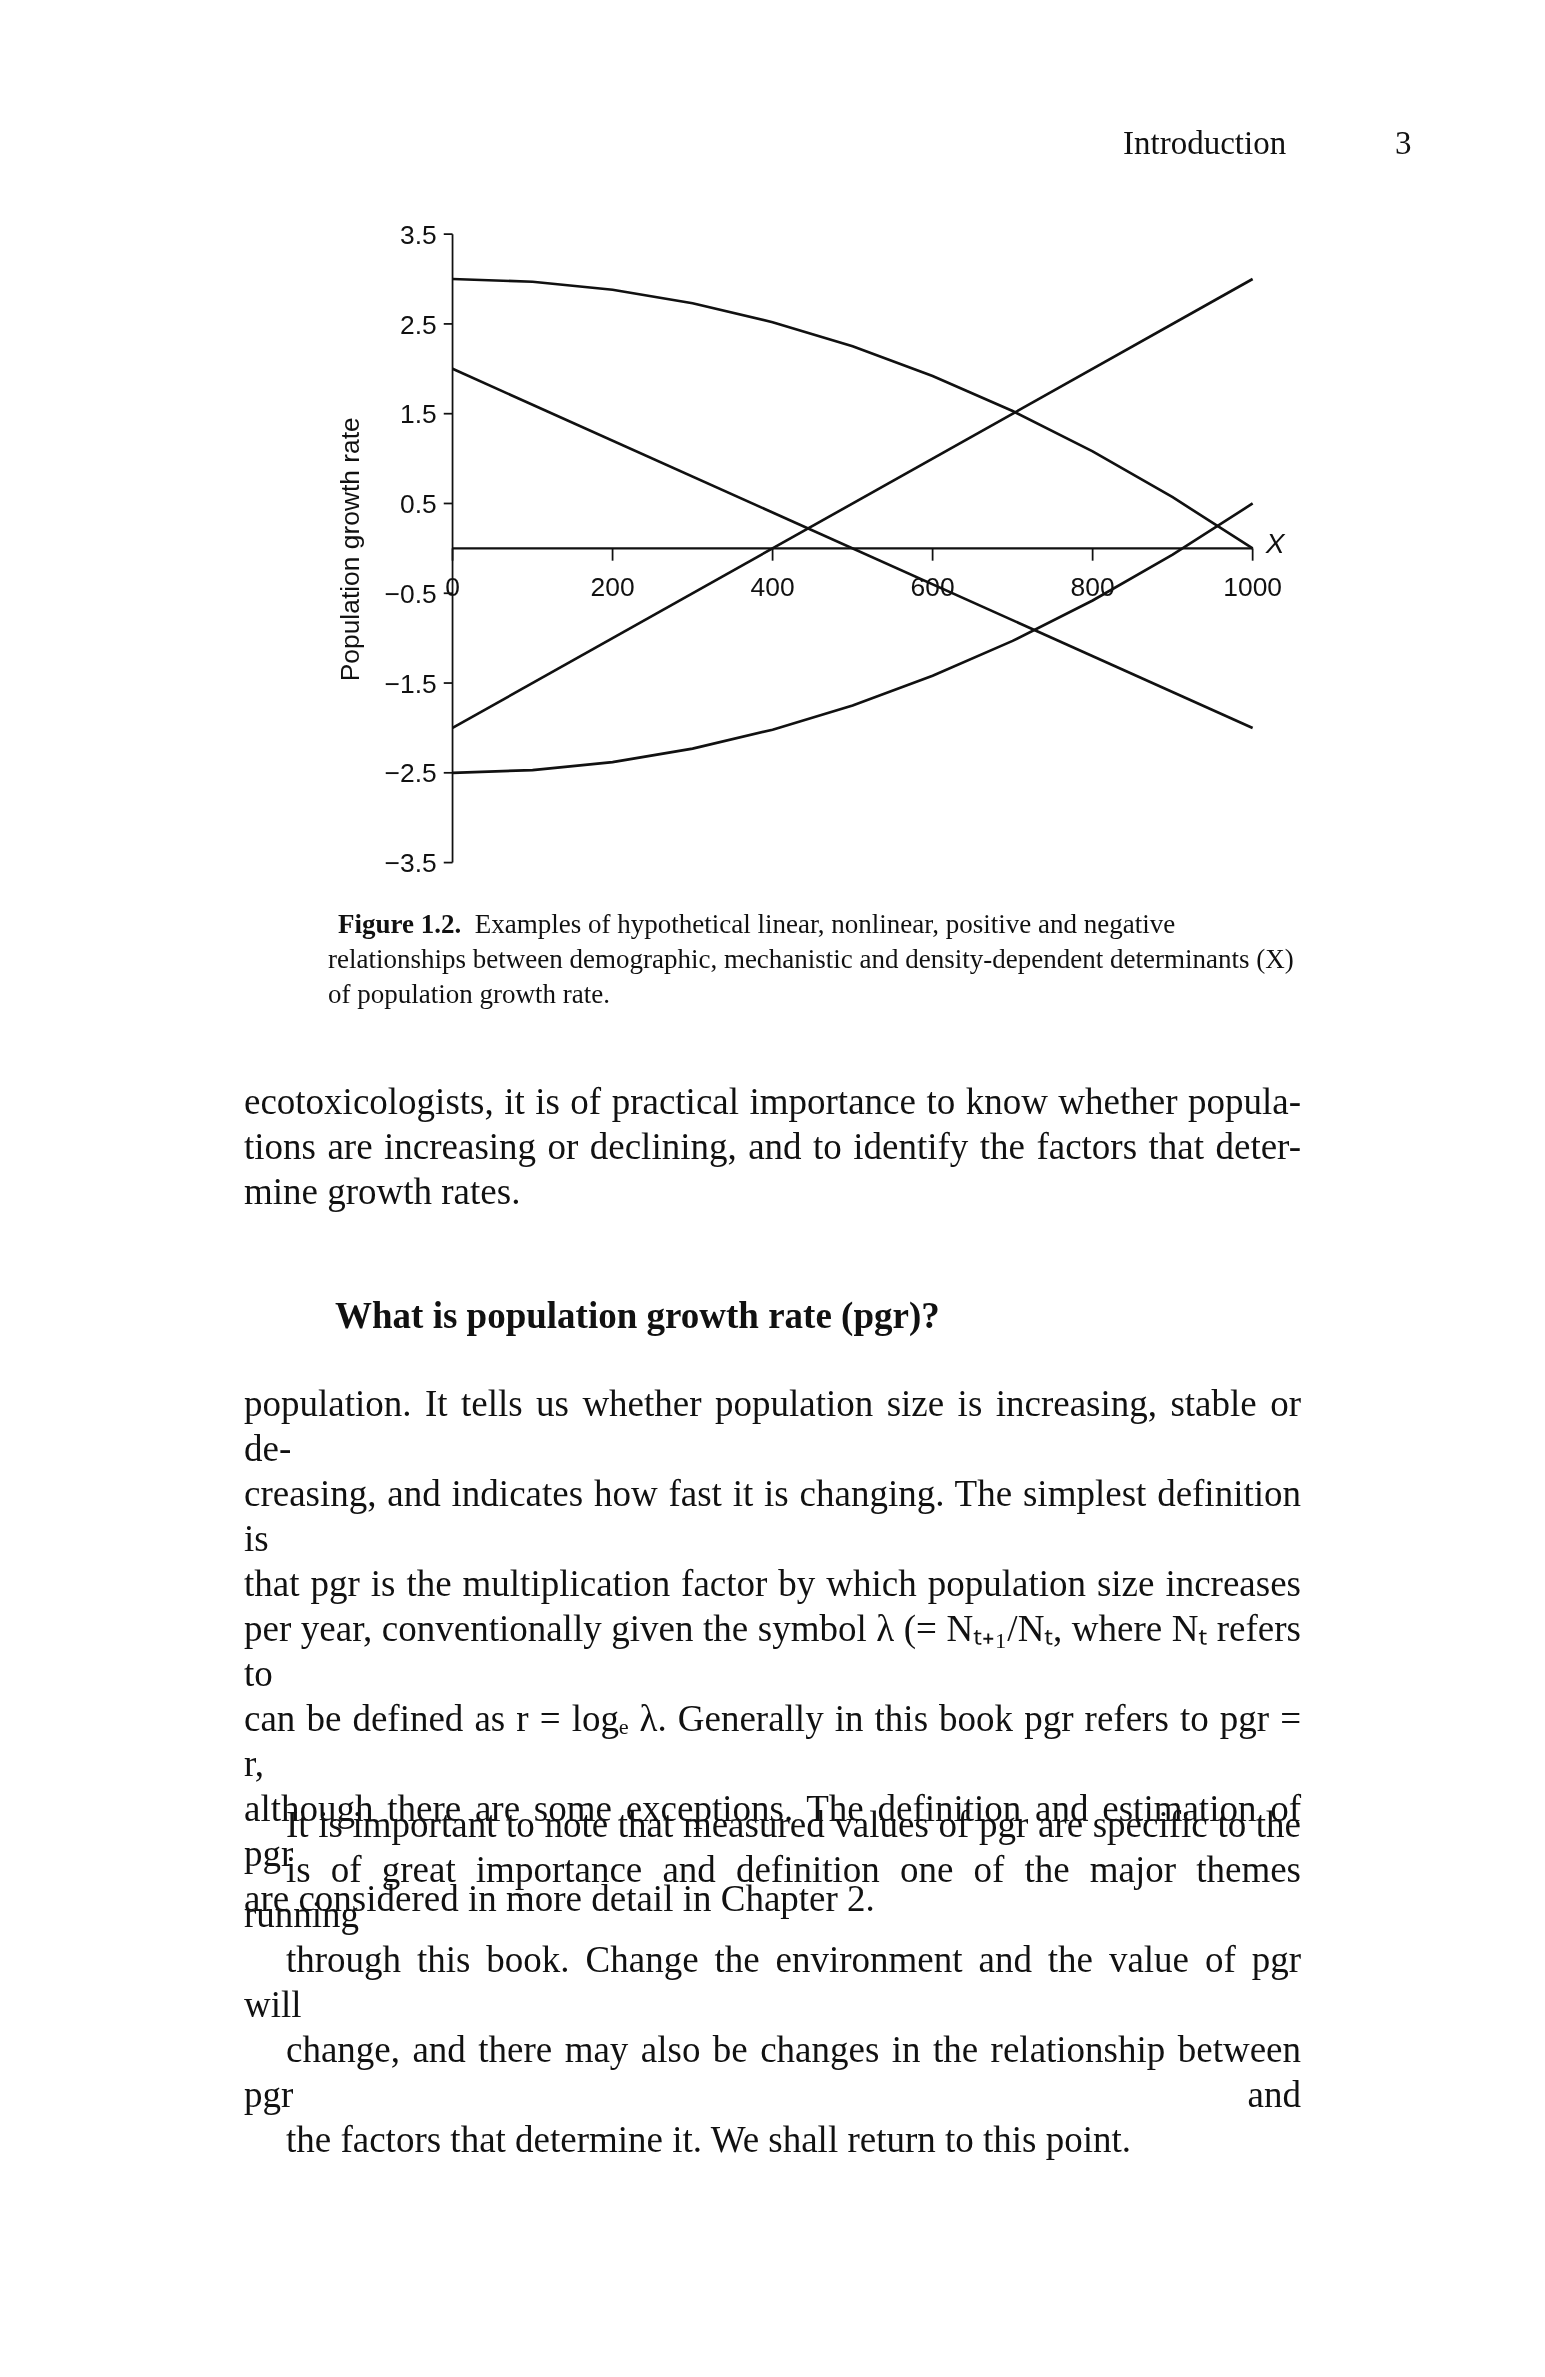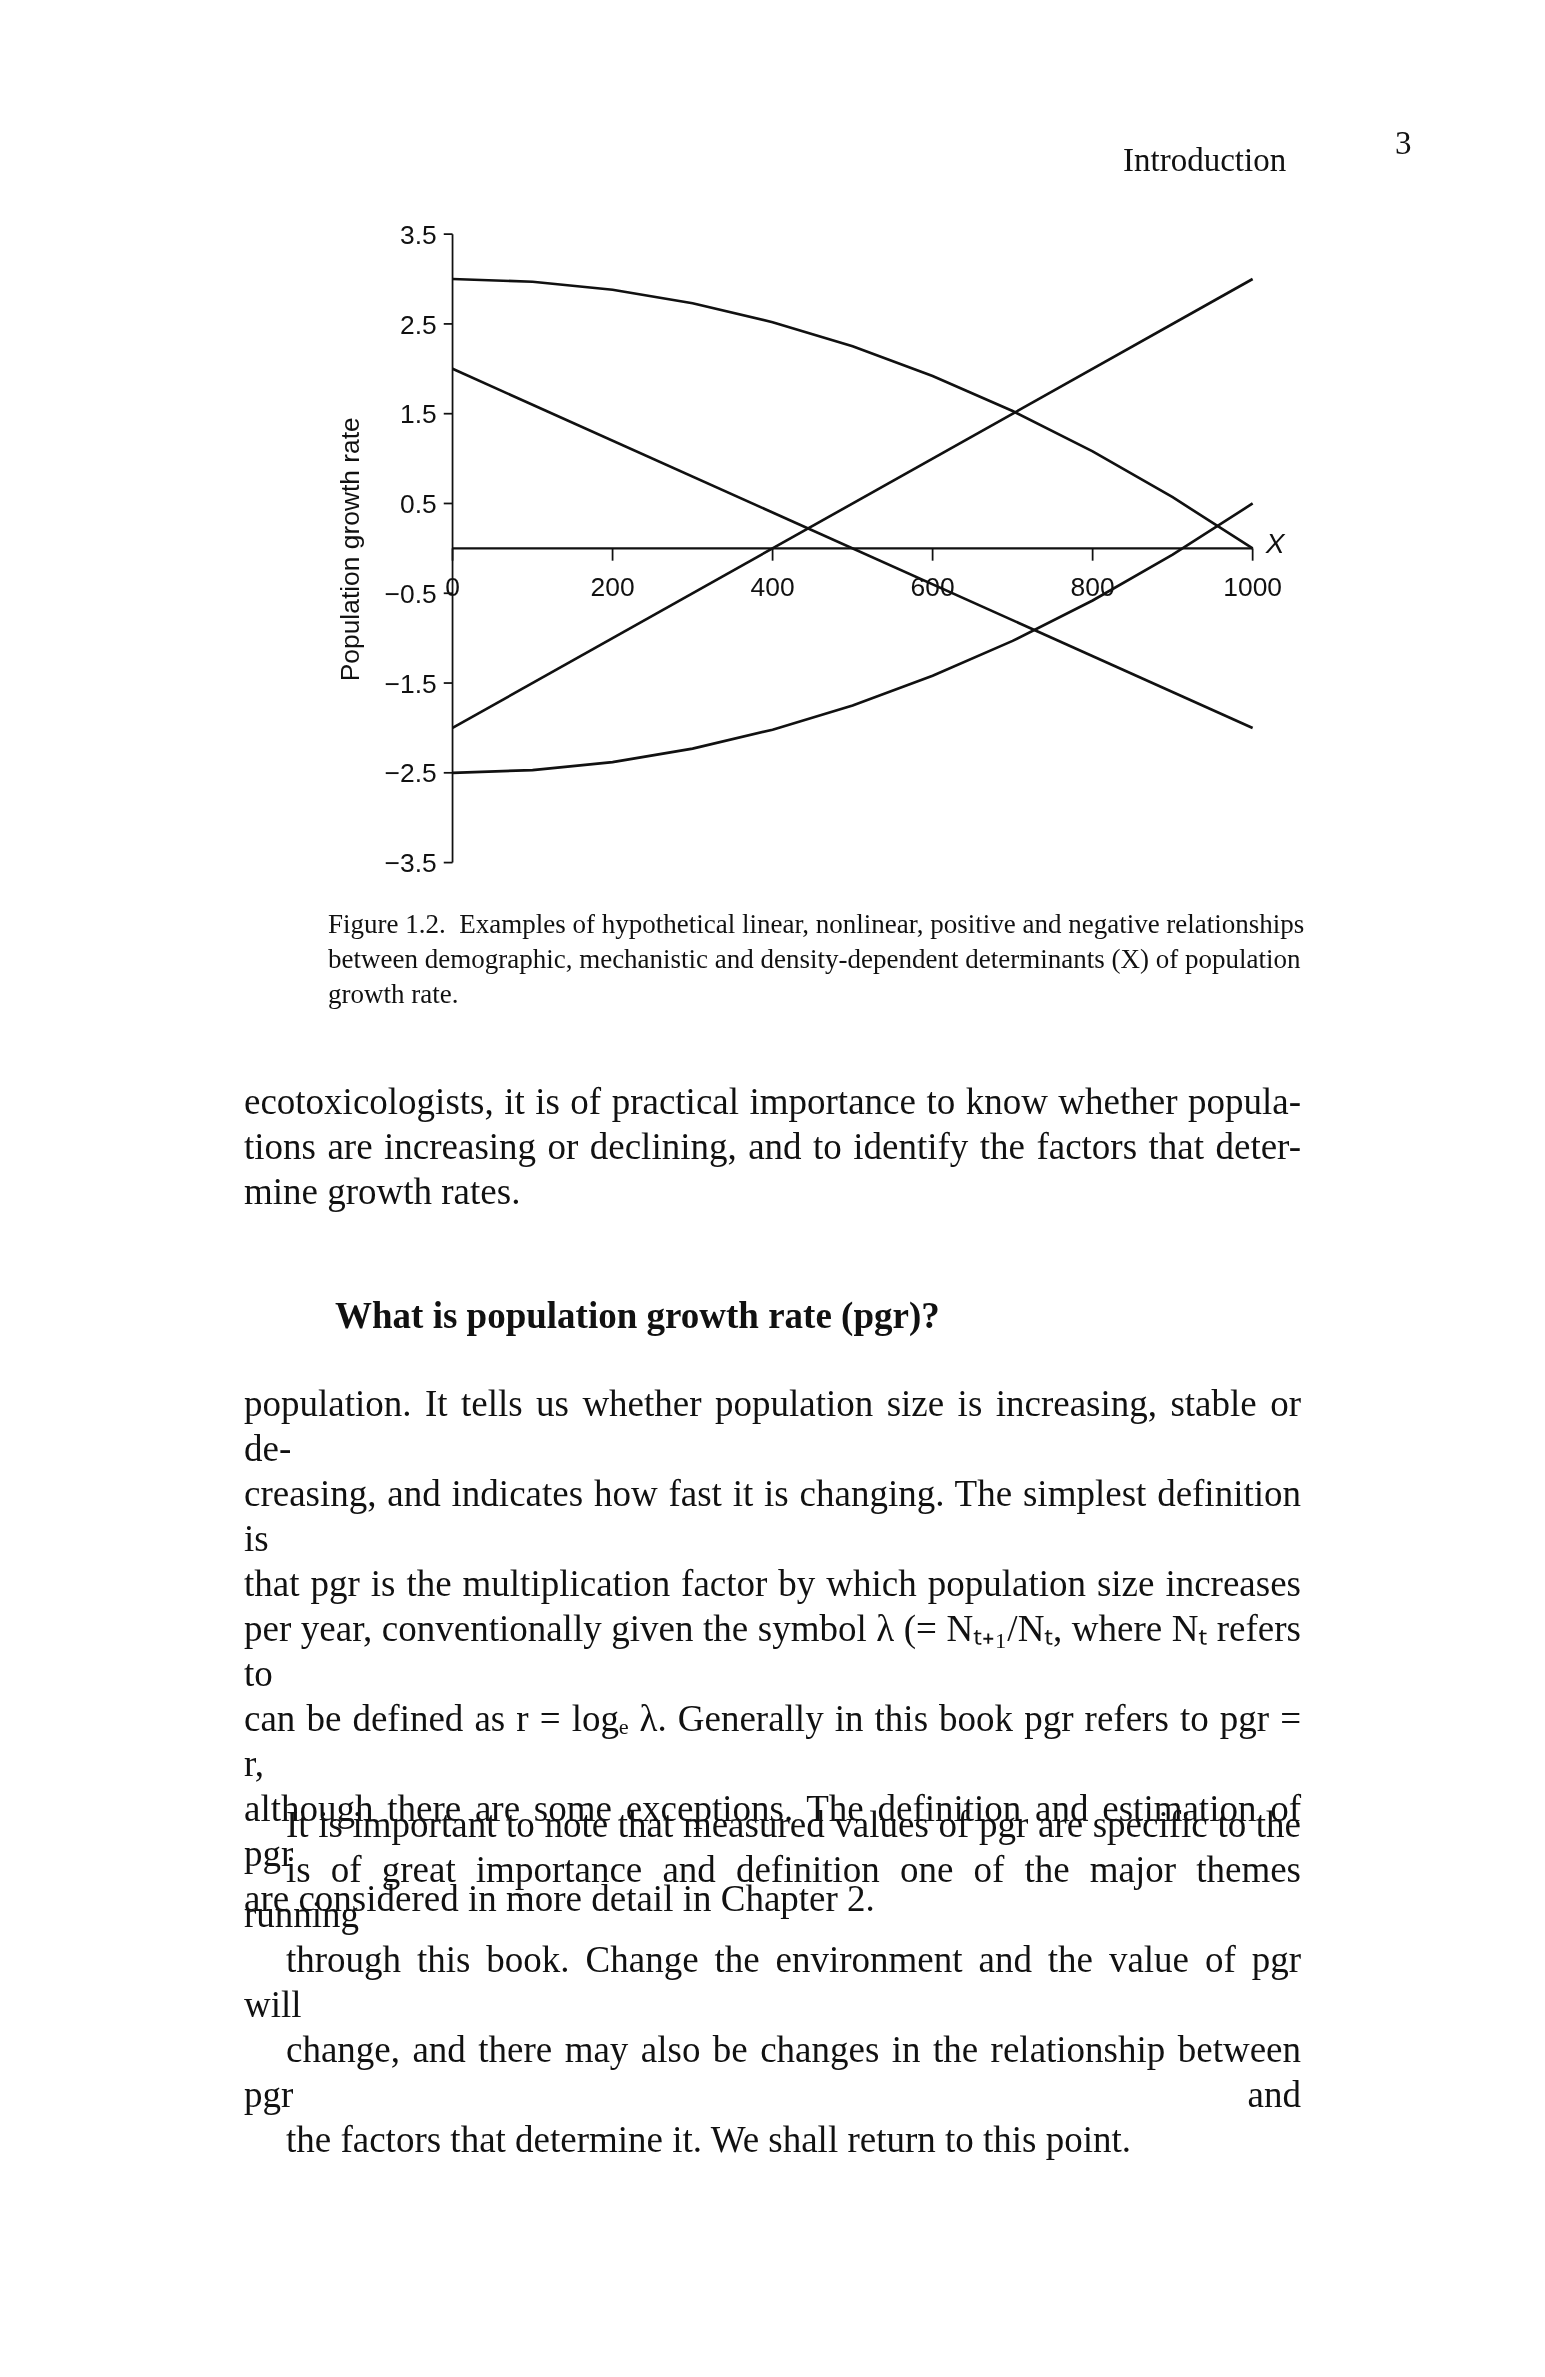--- a/index.html
+++ b/index.html
@@ -1,21 +1,21 @@
 <!DOCTYPE html>
 <html style="font-size:14px"><head>
 <meta charset="utf-8">
 <style>
   html, body { margin: 0; padding: 0; background: #ffffff; }
   body { width: 1545px; height: 2377px; position: relative; overflow: hidden; color: #111; }
-  #running-head { position: absolute; top: 142px; left: 1123px; font-family: "Liberation Serif", serif; font-size: 33px; }
+  #running-head { position: absolute; top: 125px; left: 1123px; font-family: "Liberation Serif", serif; font-size: 33px; }
   #page-number { position: absolute; top: 125px; left: 1395px; font-family: "Liberation Serif", serif; font-size: 33px; }
   #chart { position: absolute; left: 0; top: 0; }
   #caption { position: absolute; left: 328px; top: 907px; width: 977px; font-family: "Liberation Serif", serif; font-size: 27px; line-height: 35px; }
-  #caption .fig { font-weight: normal; }
+  #caption .fig { font-weight: bold; margin-left: 10px; }
   .body-text { position: absolute; left: 244px; width: 1057px; font-family: "Liberation Serif", serif; font-size: 37px; line-height: 45px; text-align: justify; }
   #para-intro { top: 1079px; }
   #section-heading { position: absolute; left: 335px; top: 1294px; font-family: Liberation Serif, serif; font-weight: bold; font-size: 37px; }
   #para-1 { top: 1381px; }
   #para-2 { top: 1802px; text-indent: 42px; }
   .line { display: block; text-align: justify; text-align-last: justify; }
   .line.last { text-align-last: left; }
 </style>
 </head>
 <body>

